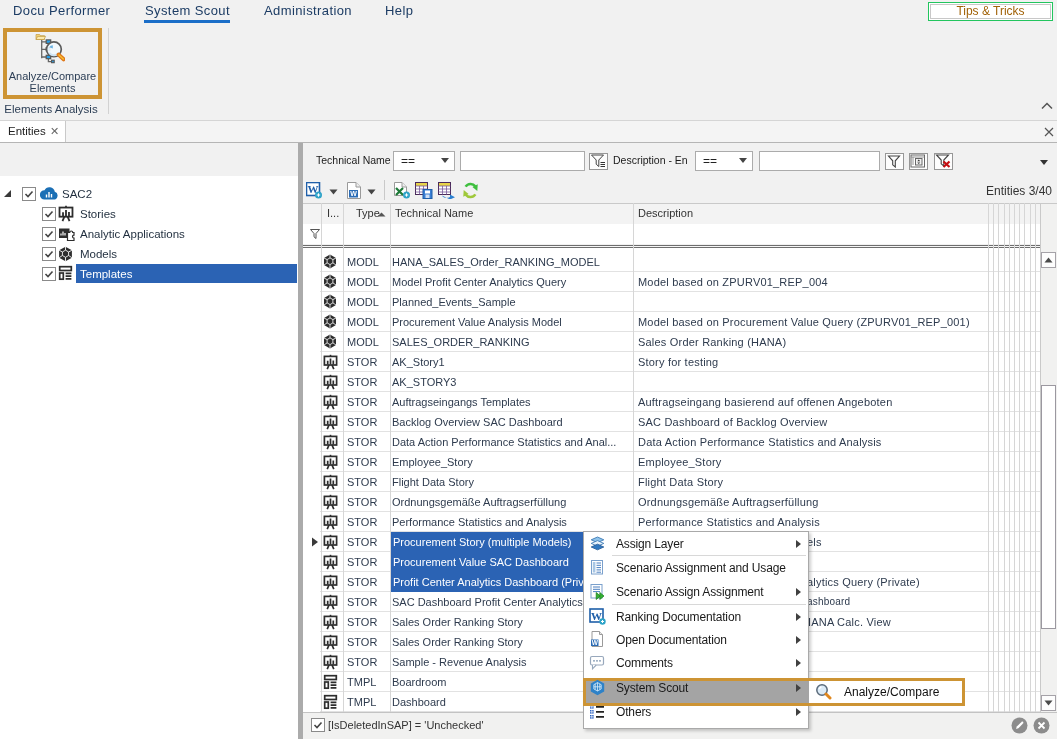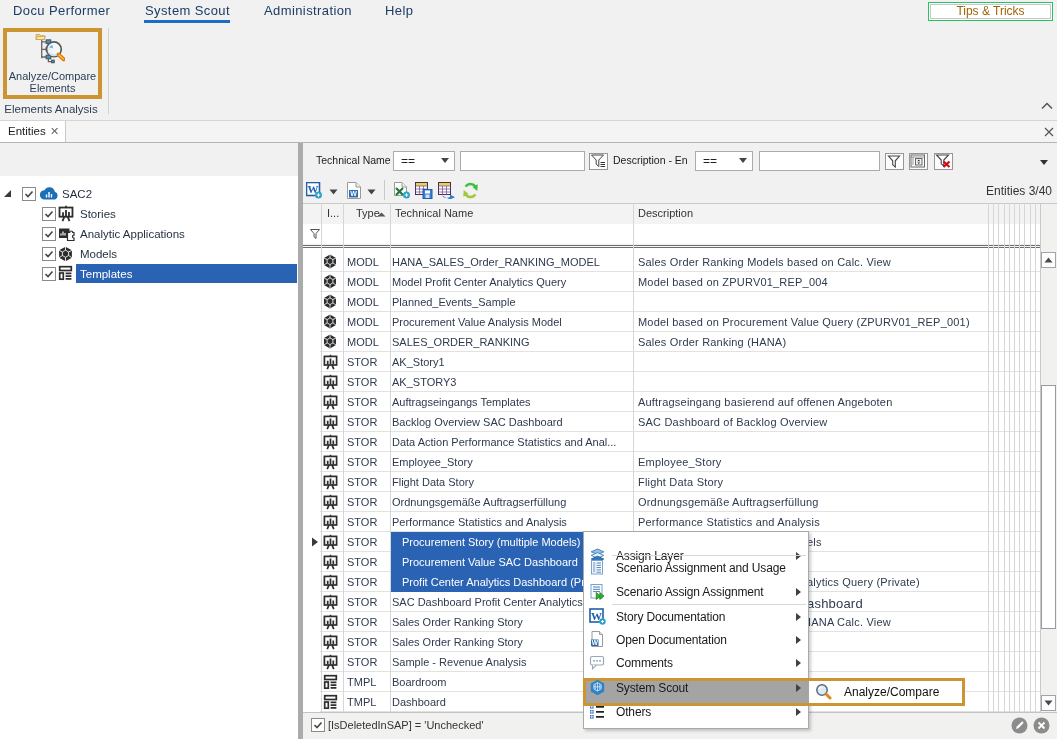--- a/index.html
+++ b/index.html
@@ -39,21 +39,21 @@
 .ghead{position:absolute;left:303px;top:203px;width:737px;height:20px;background:#f3f3f3;border-top:1px solid #c9c9c9;border-bottom:1px solid #c9c9c9}
 .hcell{position:absolute;font-size:11px;color:#333}
 .gfilter{position:absolute;left:303px;top:224px;width:737px;height:20px;background:#fff}
 .dline{position:absolute;left:303px;top:245px;width:737px;height:1px;border-top:1px solid #6e6e6e;border-bottom:1px solid #6e6e6e;background:#f6f6f6}
 .gbody{position:absolute;left:303px;top:248px;width:737px;height:464px;background:#fff}
 .r{position:absolute;left:308px;width:732px;height:20px;background:#fff;border-bottom:1px solid #e2e2e2;box-sizing:border-box}
 .r .cic{position:absolute;left:15px;top:2px}
 .r .ct{position:absolute;left:39px;top:4px;color:#2e3b4e;font-size:11px}
 .r .cn{position:absolute;left:84px;top:4px;width:239px;overflow:hidden;white-space:nowrap;color:#2e3b4e;font-size:11px}
 .r .cd{position:absolute;left:330px;top:4px;width:350px;overflow:hidden;white-space:nowrap;color:#2e3b4e;font-size:11px;letter-spacing:0.2px}
-.r.sel .cn{left:82px;top:0;width:240px;padding-left:12px;padding-top:4px;background:#2b63b4;color:#fff;height:16px}
+.r.sel .cn{left:82px;top:0;width:240px;padding-left:3px;padding-top:4px;background:#2b63b4;color:#fff;height:16px}
 .vline{position:absolute;top:203px;height:509px;width:1px;background:#d6d6d6;z-index:5}
 .narrow{position:absolute;left:988px;top:203px;width:52px;height:509px;background:repeating-linear-gradient(90deg,#d6d6d6 0,#d6d6d6 1px,transparent 1px,transparent 5.2px);z-index:5}
 
 .sbar{position:absolute;left:1040px;top:203px;width:17px;height:509px;background:#f1f1f0;border-left:1px solid #c9c9c9}
 .sbtn{position:absolute;left:1041px;width:15px;height:16px;background:#fdfdfd;border:1px solid #a5a2a8;box-sizing:border-box}
 .sthumb{position:absolute;left:1041px;top:385px;width:15px;height:244px;background:#fff;border:1px solid #9b98a0;box-sizing:border-box}
 
 .status{position:absolute;left:303px;top:712px;width:754px;height:27px;background:#f1f1f0;border-top:1px solid #c3c3c3}
 
 .menu{position:absolute;left:583px;top:531px;width:224px;height:196px;background:#fff;border:1px solid #a9a9a9;box-shadow:2px 2px 3px rgba(0,0,0,0.2);z-index:20}
@@ -307,21 +307,20 @@
 <div class="vline" style="left:390px"></div>
 <div class="vline" style="left:633px"></div>
 <div class="vline" style="left:988px"></div>
 <div id="gridrows">
 <div class="r" style="top:252px">
         <svg class="cic" width="14" height="15">
           <use href="#icM"></use>
         </svg>
         <span class="ct">MODL</span>
         <span class="cn">HANA_SALES_Order_RANKING_MODEL</span>
-        <span class="cd">Sales Order Ranking Models based on Calc. View</span>
       </div>
 <div class="r" style="top:272px">
         <svg class="cic" width="14" height="15">
           <use href="#icM"></use>
         </svg>
         <span class="ct">MODL</span>
         <span class="cn">Model Profit Center Analytics Query</span>
         <span class="cd">Model based on ZPURV01_REP_004</span>
       </div>
 <div class="r" style="top:292px">
@@ -346,20 +345,21 @@
         <span class="ct">MODL</span>
         <span class="cn">SALES_ORDER_RANKING</span>
         <span class="cd">Sales Order Ranking (HANA)</span>
       </div>
 <div class="r" style="top:352px">
         <svg class="cic" width="15" height="16">
           <use href="#icS"></use>
         </svg>
         <span class="ct">STOR</span>
         <span class="cn">AK_Story1</span>
+        <span class="cd">Story for testing</span>
       </div>
 <div class="r" style="top:372px">
         <svg class="cic" width="15" height="16">
           <use href="#icS"></use>
         </svg>
         <span class="ct">STOR</span>
         <span class="cn">AK_STORY3</span>
         <span class="cd"></span>
       </div>
 <div class="r" style="top:392px">
@@ -377,20 +377,21 @@
         <span class="ct">STOR</span>
         <span class="cn">Backlog Overview SAC Dashboard</span>
         <span class="cd">SAC Dashboard of Backlog Overview</span>
       </div>
 <div class="r" style="top:432px">
         <svg class="cic" width="15" height="16">
           <use href="#icS"></use>
         </svg>
         <span class="ct">STOR</span>
         <span class="cn">Data Action Performance Statistics and Anal...</span>
+        <span class="cd">Data Action Performance Statistics and Analysis</span>
       </div>
 <div class="r" style="top:452px">
         <svg class="cic" width="15" height="16">
           <use href="#icS"></use>
         </svg>
         <span class="ct">STOR</span>
         <span class="cn">Employee_Story</span>
         <span class="cd">Employee_Story</span>
       </div>
 <div class="r" style="top:472px">
@@ -488,42 +489,42 @@
         <span class="ct">TMPL</span>
         <span class="cn">Dashboard</span>
         <span class="cd"></span>
       </div>
 </div>
 <svg width="8" height="10" viewBox="0 0 8 10" style="position:absolute;left:311px;top:537px;z-index:7">
       <path d="M1,0.5 L7,5 L1,9.5 Z" fill="#3a3a3a"></path>
     </svg>
 <div style="position:absolute;left:807px;top:536px;font-size:11px;letter-spacing:0.2px;color:#2e3b4e;z-index:10">els</div>
 <div style="position:absolute;left:807px;top:576px;font-size:11px;letter-spacing:0.2px;color:#2e3b4e;z-index:10">alytics Query (Private)</div>
-<div style="position:absolute;left:807px;top:596px;font-size:13px;letter-spacing:0.2px;color:#2e3b4e;z-index:10">ashboard</div>
+<div style="position:absolute;left:807px;top:596px;font-size:10px;letter-spacing:0.2px;color:#2e3b4e;z-index:10">ashboard</div>
 <div style="position:absolute;left:808px;top:616px;font-size:11px;letter-spacing:0.2px;color:#2e3b4e;z-index:10">IANA Calc. View</div>
 <div class="narrow"></div>
 <div style="position:absolute;left:303px;top:248px;width:17px;height:464px;background:#fff;z-index:6"></div>
 <div class="sbar"></div>
 <div style="position:absolute;left:1040px;top:203px;width:17px;height:1px;background:#c9c9c9"></div>
 <div class="sbtn" style="top:252px">
       <svg width="9" height="6" viewBox="0 0 9 6" style="position:absolute;left:2px;top:4px">
         <path d="M0.5,5.5 L4.5,0.5 L8.5,5.5 Z" fill="#4a4a4a"></path>
       </svg>
     </div>
 <div class="sthumb"></div>
 <div class="sbtn" style="top:695px">
       <svg width="9" height="6" viewBox="0 0 9 6" style="position:absolute;left:2px;top:4px">
         <path d="M0.5,0.5 L8.5,0.5 L4.5,5.5 Z" fill="#4a4a4a"></path>
       </svg>
     </div>
 <div class="status"></div>
 
 <div id="menublock">
 <div class="menu"></div>
-<div class="mi" style="top:544px">
+<div class="mi" style="top:532px">
         <svg class="micon" width="17" height="17" viewBox="0 0 17 17">
           <path d="M8.5,2 L14.8,4.8 L8.5,7.6 L2.2,4.8 Z" fill="#8fc3ea" stroke="#3d7ab5" stroke-width="0.9"></path>
           <path d="M8.5,5.6 L14.8,8.4 L8.5,11.2 L2.2,8.4 Z" fill="#e8f2fa" stroke="#3d7ab5" stroke-width="0.9"></path>
           <path d="M8.5,9.2 L14.8,12 L8.5,14.8 L2.2,12 Z" fill="#2f78c0" stroke="#2a5f9a" stroke-width="0.9"></path>
         </svg>
         <span class="txt">Assign Layer</span>
         <span class="sub"></span>
       </div>
 <div class="msep" style="top:555px"></div>
 <div class="mi" style="top:556px">
@@ -545,21 +546,21 @@
         <span class="sub"></span>
       </div>
 <div class="msep" style="top:604px"></div>
 <div class="mi" style="top:605px">
         <svg class="micon" width="18" height="17" viewBox="0 0 18 17">
           <rect x="1" y="1" width="13" height="13" fill="#fff" stroke="#1f5fa9" stroke-width="1.6"></rect>
           <text x="7.5" y="11.5" font-size="11" font-weight="bold" fill="#1f5fa9" text-anchor="middle" font-family="Liberation Serif">W</text>
           <circle cx="13.5" cy="13.5" r="3.2" fill="#2ea3c8"></circle>
           <path d="M12,13.5 H15 M13.5,12 V15" stroke="#fff" stroke-width="1"></path>
         </svg>
-        <span class="txt">Story Documentation</span>
+        <span class="txt">Ranking Documentation</span>
         <span class="sub"></span>
       </div>
 <div class="mi" style="top:628px">
         <svg class="micon" width="16" height="17" viewBox="0 0 16 17">
           <path d="M3,0.5 H10.5 L13.5,3.5 V15.5 H3 Z" fill="#fff" stroke="#9a9a9a"></path>
           <path d="M10.5,0.5 V3.5 H13.5" fill="#e8e8e8" stroke="#9a9a9a"></path>
           <rect x="2" y="8.5" width="7.5" height="6.5" fill="#2b6cb5"></rect>
           <text x="5.75" y="14" font-size="6.5" font-weight="bold" fill="#fff" text-anchor="middle">W</text>
         </svg>
         <span class="txt">Open Documentation</span>

